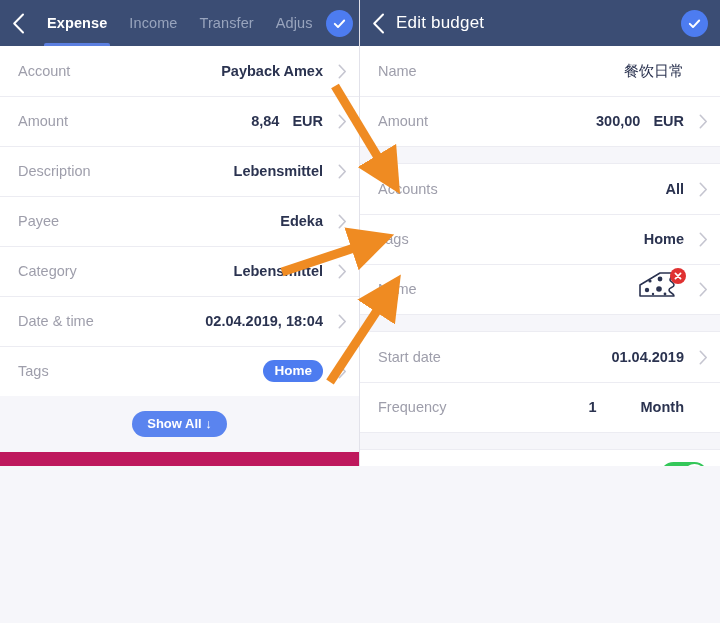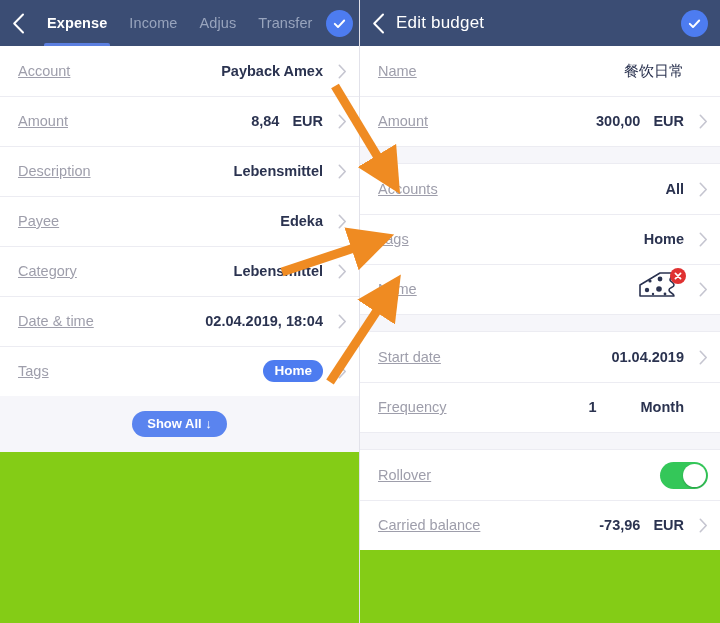--- a/index.html
+++ b/index.html
@@ -15,23 +15,23 @@
   .screen {
     position: relative;
     width: 720px;
     height: 623px;
     display: flex;
     background: #f6f6fa;
   }
 
   .panel {
     width: 360px;
-    height: 623px;
-    position: relative;
-    background: #84cc16;
+    height: 466px;
+    position: relative;
+    background: #be185d;
     overflow: hidden;
   }
   .panel.left  { border-right: 1px solid #e2e2ea; }
 
   
   .header {
     height: 46px;
     background: #3b4d74;
     display: flex;
     align-items: center;
@@ -135,21 +135,20 @@
     background: #f6f6fa;
     border-top: 1px solid #ececf2;
     border-bottom: 1px solid #ececf2;
   }
 
   .row-label {
     color: #9e9eab;
     font-size: 14.5px;
     flex: 1;
     white-space: nowrap;
-    text-decoration: underline;
   }
   .row-value {
     color: #2b3350;
     font-size: 14.5px;
     font-weight: bold;
     white-space: nowrap;
     text-align: right;
   }
   .row-value.cjk { font-weight: normal; font-size: 15px; color: #2b3350; }
   .row-cur {
@@ -269,25 +268,25 @@
         </svg>
       </div>
 
       <div class="tabs">
         <div class="tab active">
           <span>Expense</span>
         </div>
         <div class="tab">
           <span>Income</span>
         </div>
+        <div class="tab">
+          <span>Transfer</span>
+        </div>
         <div class="tab truncated">
           <span>Adjus</span>
-        </div>
-        <div class="tab">
-          <span>Transfer</span>
         </div>
       </div>
 
       <div class="check-btn inline">
         <svg width="15" height="15" viewBox="0 0 16 16">
           <path d="M3 8.4 L6.4 11.8 L13 4.8" fill="none" stroke="#ffffff" stroke-width="2.1" stroke-linecap="round" stroke-linejoin="round"></path>
         </svg>
       </div>
     </div>
 

